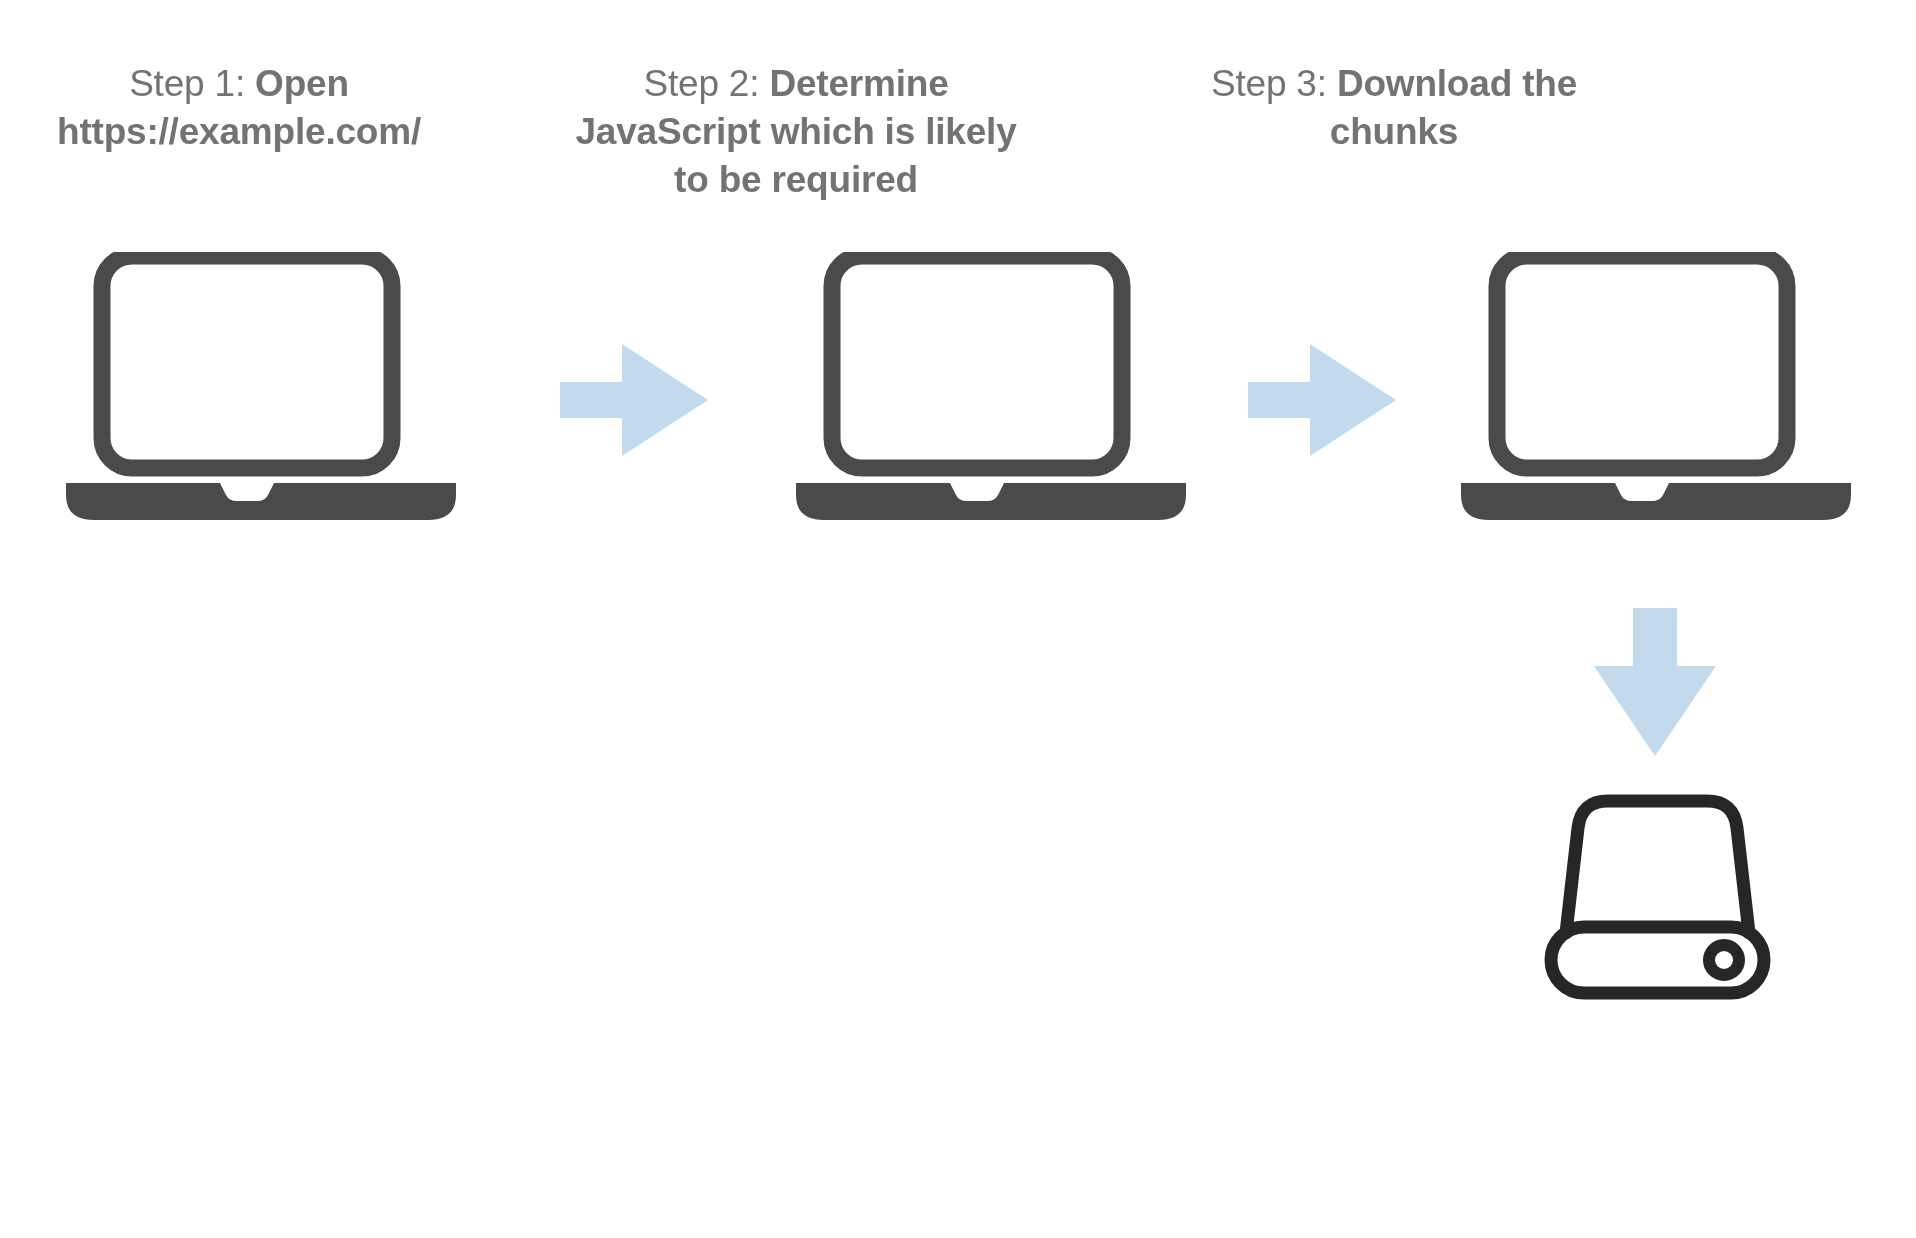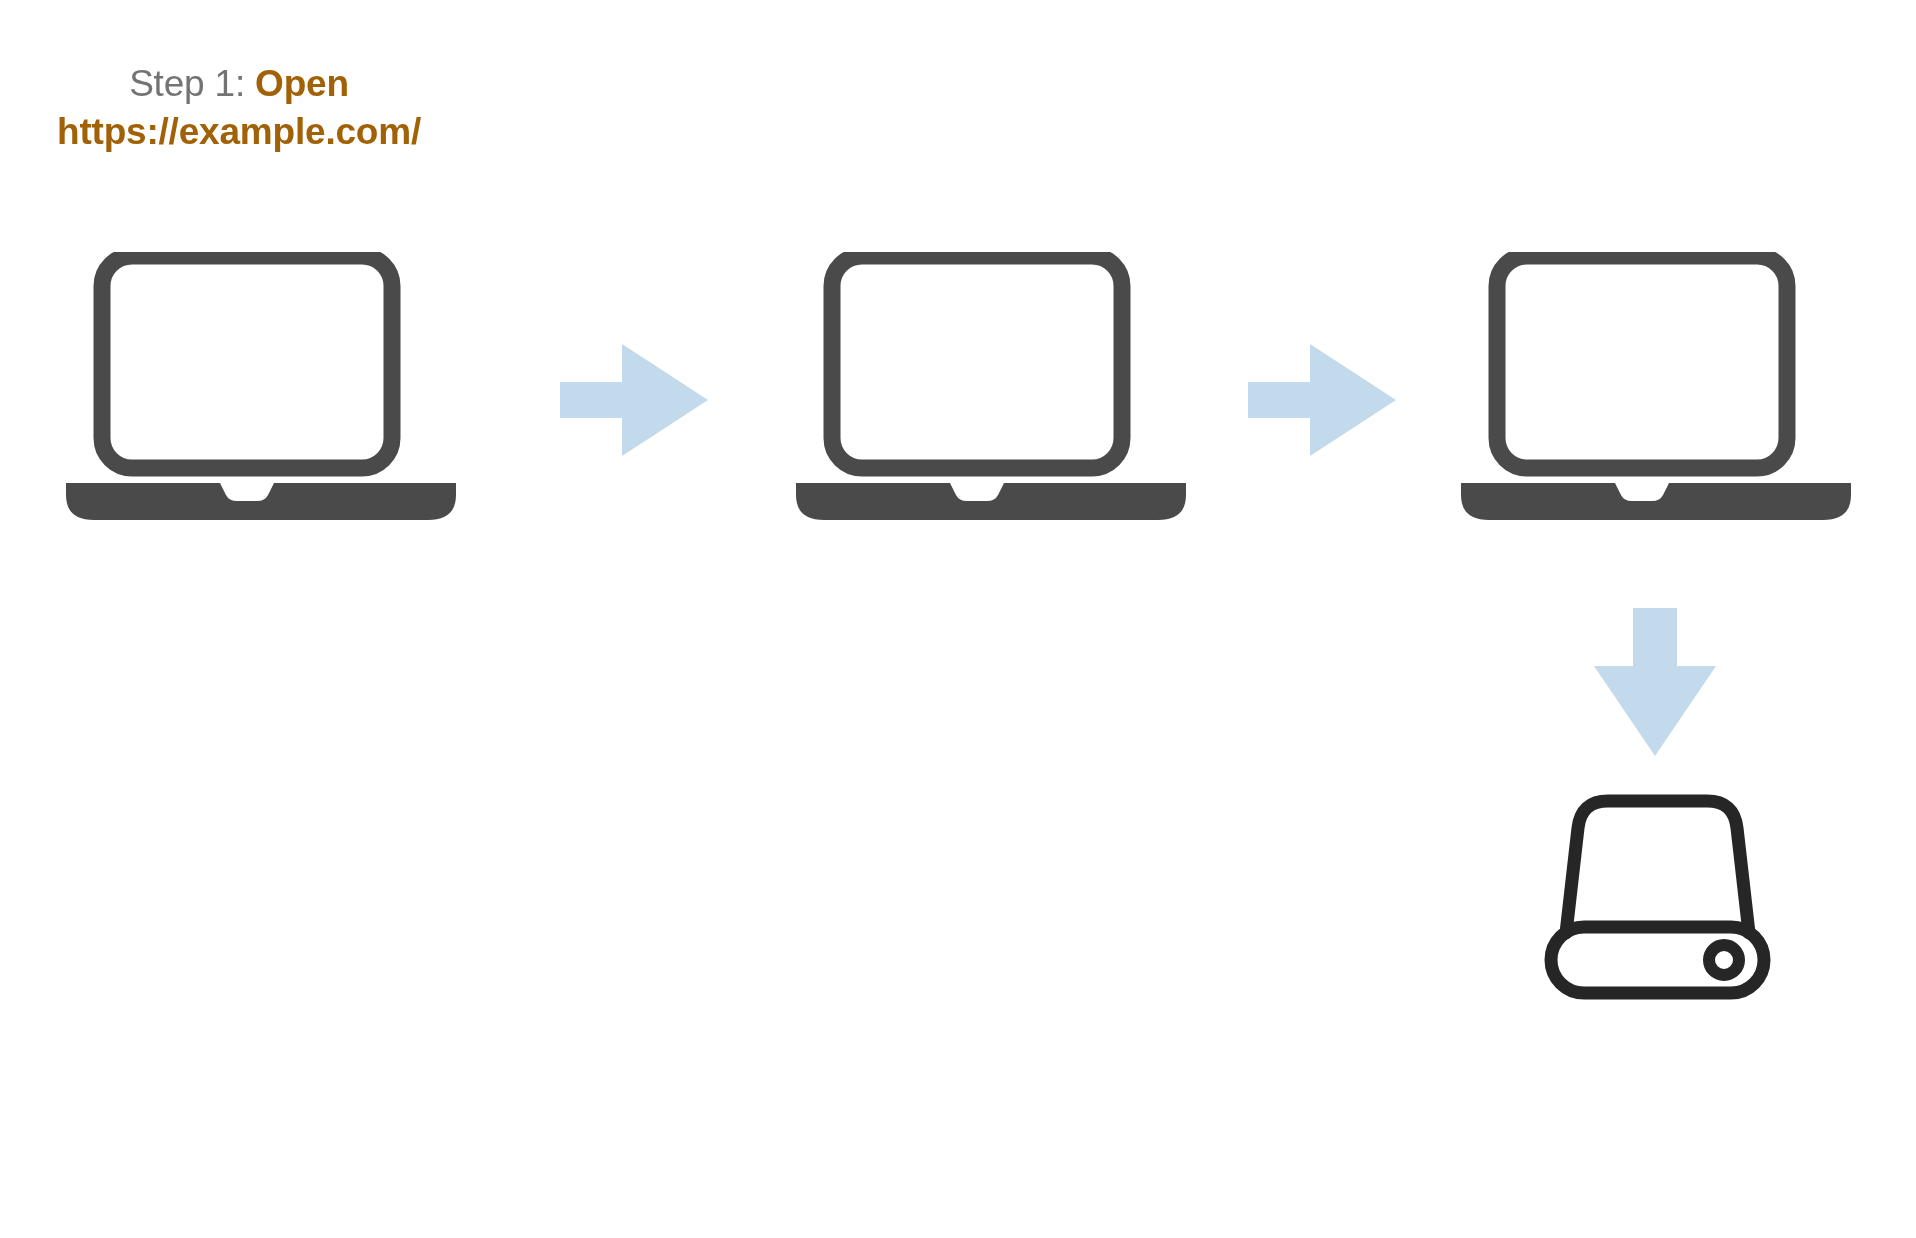--- a/index.html
+++ b/index.html
@@ -30,21 +30,21 @@
     line-height: 1.30;
     font-size: 37px;
     letter-spacing: -0.2px;
     white-space: normal;
   }
   .caption .lbl {
     color: #737373;
     font-weight: 400;
   }
   .caption .ttl {
-    color: #a16207;
+    color: #737373;
     font-weight: 700;
     margin-top: 13px;
   }
 
   #caption-1 { left: 34px;   top: 60px;  width: 410px; }
   #caption-2 { left: 556px;  top: 60px;  width: 480px; }
   #caption-3 { left: 1188px; top: 60px;  width: 412px; }
   #caption-4 { left: 1440px; top: 1068px; width: 400px; }
 
   
@@ -80,21 +80,27 @@
 </style>
 </head>
 <body>
 
 <div class="canvas">
 
   <div class="caption" id="caption-1">
     <span class="lbl">Step 1: </span><span class="ttl">Open https://example.com/</span>
   </div>
 
+  <div class="caption" id="caption-2">
+    <span class="lbl">Step 2: </span><span class="ttl">Determine JavaScript which is likely to be required</span>
+  </div>
 
+  <div class="caption" id="caption-3">
+    <span class="lbl">Step 3: </span><span class="ttl">Download the chunks</span>
+  </div>
 
   <div class="laptop" id="laptop-1">
     <svg viewBox="0 0 410 320" xmlns="http://www.w3.org/2000/svg" aria-hidden="true">
 
       <rect x="42" y="4" width="290" height="212" rx="30" ry="30" fill="none" stroke="#4a4a4a" stroke-width="17"></rect>
 
       <path d="M6 231 L160 231 L166 243 Q169 249 177 249 L197 249 Q205 249 208 243 L214 231 L396 231
                L396 243 Q396 268 368 268 L34 268 Q6 268 6 243 Z" fill="#4a4a4a"></path>
     </svg>
   </div>

